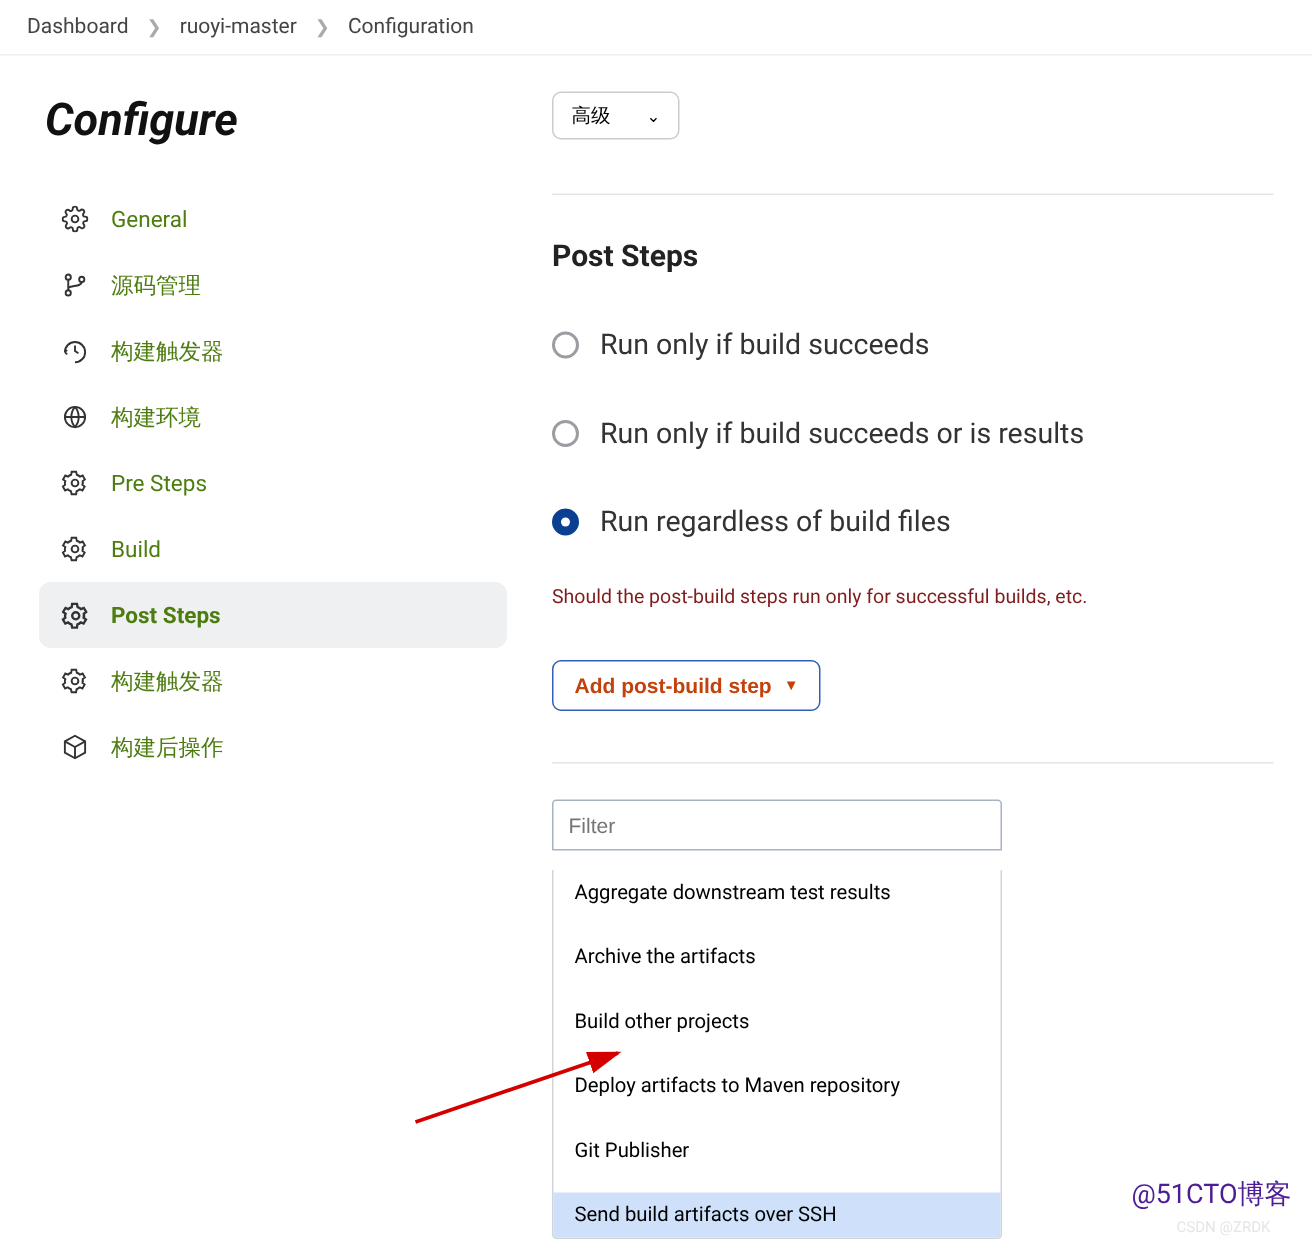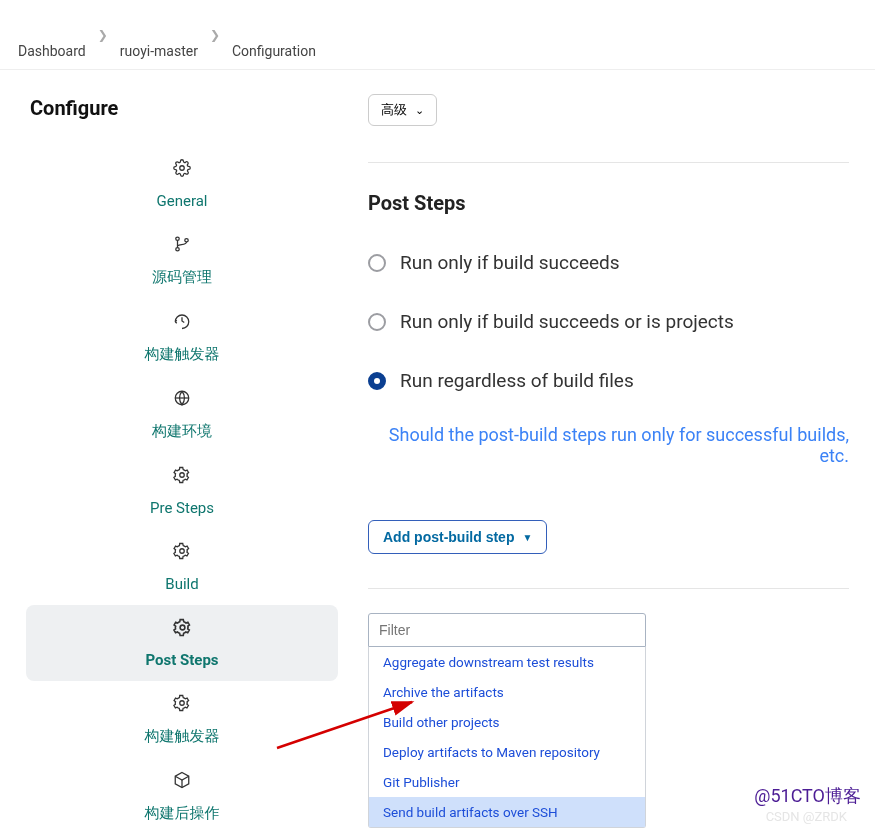--- a/index.html
+++ b/index.html
@@ -18,66 +18,66 @@
   
   .breadcrumb {
     display: flex;
     align-items: center;
     gap: 12px;
     padding: 10px 18px;
     font-size: 14px;
     color: #444;
     border-bottom: 1px solid #eee;
   }
-  .breadcrumb a { color: #444; text-decoration: none; margin-top: 33px; }
+  .breadcrumb a { color: #444; text-decoration: none; }
   .breadcrumb .sep { color: #aaa; font-size: 12px; }
 
   .page {
     display: flex;
     padding: 20px 26px;
     gap: 30px;
   }
 
   .sidebar { width: 312px; flex-shrink: 0; }
   .page-title {
-    font-size: 20px;
+    font-size: 30px;
     font-weight: 700;
     margin: 6px 0 26px 4px;
     color: #111;
+    font-style: italic;
   }
   .sidebar-item {
     display: flex;
     align-items: center;
     gap: 14px;
     padding: 12px 14px;
     border-radius: 8px;
-    color: #0f766e;
+    color: #4d7c0f;
     font-size: 15px;
     cursor: pointer;
-    flex-direction: column;
   }
   .sidebar-item .icon {
     width: 20px;
     height: 20px;
     display: inline-flex;
     align-items: center;
     justify-content: center;
     color: #333;
   }
   .sidebar-item.active {
     background: #eef0f2;
     font-weight: 700;
   }
 
   .main { flex: 1; position: relative; padding-top: 4px; }
 
   .adv-btn {
     display: inline-flex;
     align-items: center;
-    gap: 8px;
+    gap: 24px;
     border: 1px solid #ccc;
     background: #fff;
     padding: 6px 12px;
     border-radius: 6px;
     font-size: 13px;
     cursor: pointer;
   }
 
   hr.rule { border: none; border-top: 1px solid #e5e5e5; margin: 36px 0 28px; }
 
@@ -92,64 +92,64 @@
   }
   .radio-row.selected .radio {
     border-color: #0b3f91;
     background: #0b3f91;
   }
   .radio-row.selected .radio::after {
     content: "";
     width: 6px; height: 6px; border-radius: 50%; background: #fff;
   }
   .radio-label { font-size: 19px; color: #333; }
-  .radio-group-desc { color: #3b82f6; font-size: 18px; margin-top: -4px; text-align: right; }
+  .radio-group-desc { color: #7f1d1d; font-size: 13px; margin-top: -4px; }
 
   .btn-outline {
     display: inline-flex; align-items: center; gap: 8px;
-    border: 1.5px solid #335fba; color: #0369a1; background: #fff;
+    border: 1.5px solid #335fba; color: #c2410c; background: #fff;
     padding: 8px 14px; border-radius: 6px; font-size: 14px; font-weight: 600;
-    cursor: pointer; margin-top: 54px;
+    cursor: pointer; margin-top: 34px;
   }
   .btn-outline .caret { font-size: 10px; }
   .btn-outline.focus-ring { outline: 2px solid #2f5fc7; outline-offset: 2px; border-radius: 6px; }
 
   hr.rule2 { border: none; border-top: 1px solid #e5e5e5; margin: 34px 0 24px; }
 
   
-  .dropdown-wrap { position: relative; width: 278px; }
+  .dropdown-wrap { position: relative; width: 300px; }
   .filter-input {
     width: 100%; padding: 8px 10px; font-size: 14px;
     border: 1px solid #a8b3c2; border-radius: 3px 3px 0 0;
     color: #888;
     background: #fff;
   }
   .dropdown {
     border: 1px solid #d0d4da; border-top: none; background: #fff;
     border-radius: 0 0 3px 3px;
   }
   .dropdown-item {
-    padding: 7px 14px; font-size: 13.5px; color: #1d4ed8; cursor: pointer;
+    padding: 7px 14px; font-size: 13.5px; color: #000000; cursor: pointer; margin-top: 13px;
   }
   .dropdown-item.highlight { background: #cfe0fb; }
 
   .add-post-action {
     margin-top: 12px;
   }
 
   
   .arrow {
     position: absolute;
     left: 272px; top: 688px;
     pointer-events: none;
   }
 
   
   .wm1 { position: absolute; right: 14px; bottom: 24px; color: #4c1d95; font-size: 18px; }
-  .wm2 { position: absolute; right: 28px; bottom: 8px; color: #e5e5e5; font-size: 13px; }
+  .wm2 { position: absolute; right: 28px; bottom: 8px; color: #e5e5e5; font-size: 10px; }
 </style>
 </head>
 <body>
 
 <div class="breadcrumb">
   <a href="#">Dashboard</a>
   <span class="sep">❯</span>
   <a href="#">ruoyi-master</a>
   <span class="sep">❯</span>
   <a href="#">Configuration</a>
@@ -267,21 +267,21 @@
 
     <div class="section-heading">Post Steps</div>
 
     <div class="radio-row">
       <span class="radio"></span>
       <span class="radio-label">Run only if build succeeds</span>
     </div>
 
     <div class="radio-row">
       <span class="radio"></span>
-      <span class="radio-label">Run only if build succeeds or is projects</span>
+      <span class="radio-label">Run only if build succeeds or is results</span>
     </div>
 
     <div class="radio-row selected">
       <span class="radio"></span>
       <span class="radio-label">Run regardless of build files</span>
     </div>
 
     <div class="radio-group-desc">Should the post-build steps run only for successful builds, etc.</div>
 
     <button class="btn-outline">

